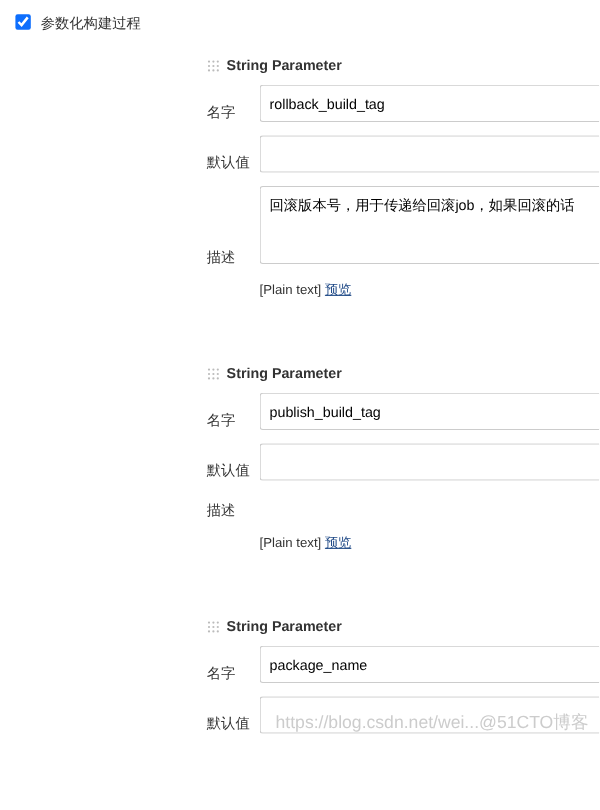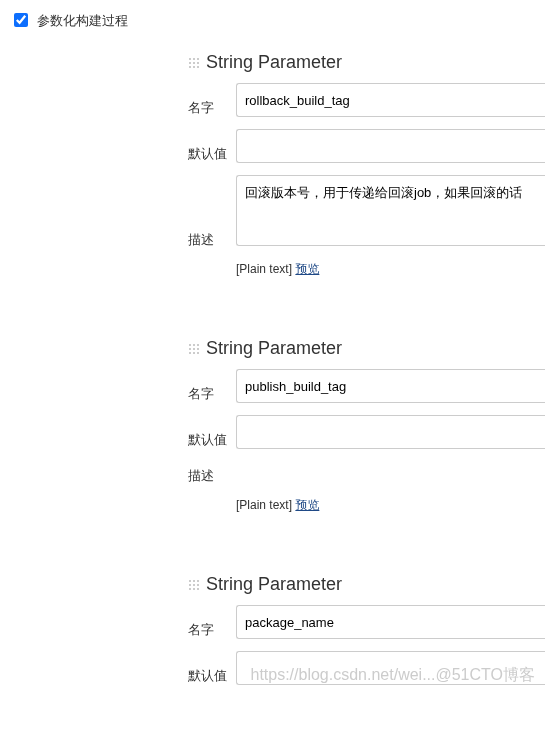--- a/index.html
+++ b/index.html
@@ -30,21 +30,21 @@
     display: flex;
     align-items: center;
     gap: 6px;
     margin-bottom: 10px;
   }
   .drag-handle {
     width: 12px; height: 12px;
     display: inline-flex;
   }
   .drag-handle svg { width: 12px; height: 12px; }
-  .param-title { font-weight: normal; font-size: 18px; }
+  .param-title { font-weight: bold; font-size: 13px; }
 
   .form-row {
     display: flex;
     align-items: flex-end;
     margin-bottom: 12px;
   }
   .form-label {
     width: 48px;
     flex: 0 0 48px;
     font-size: 13px;

